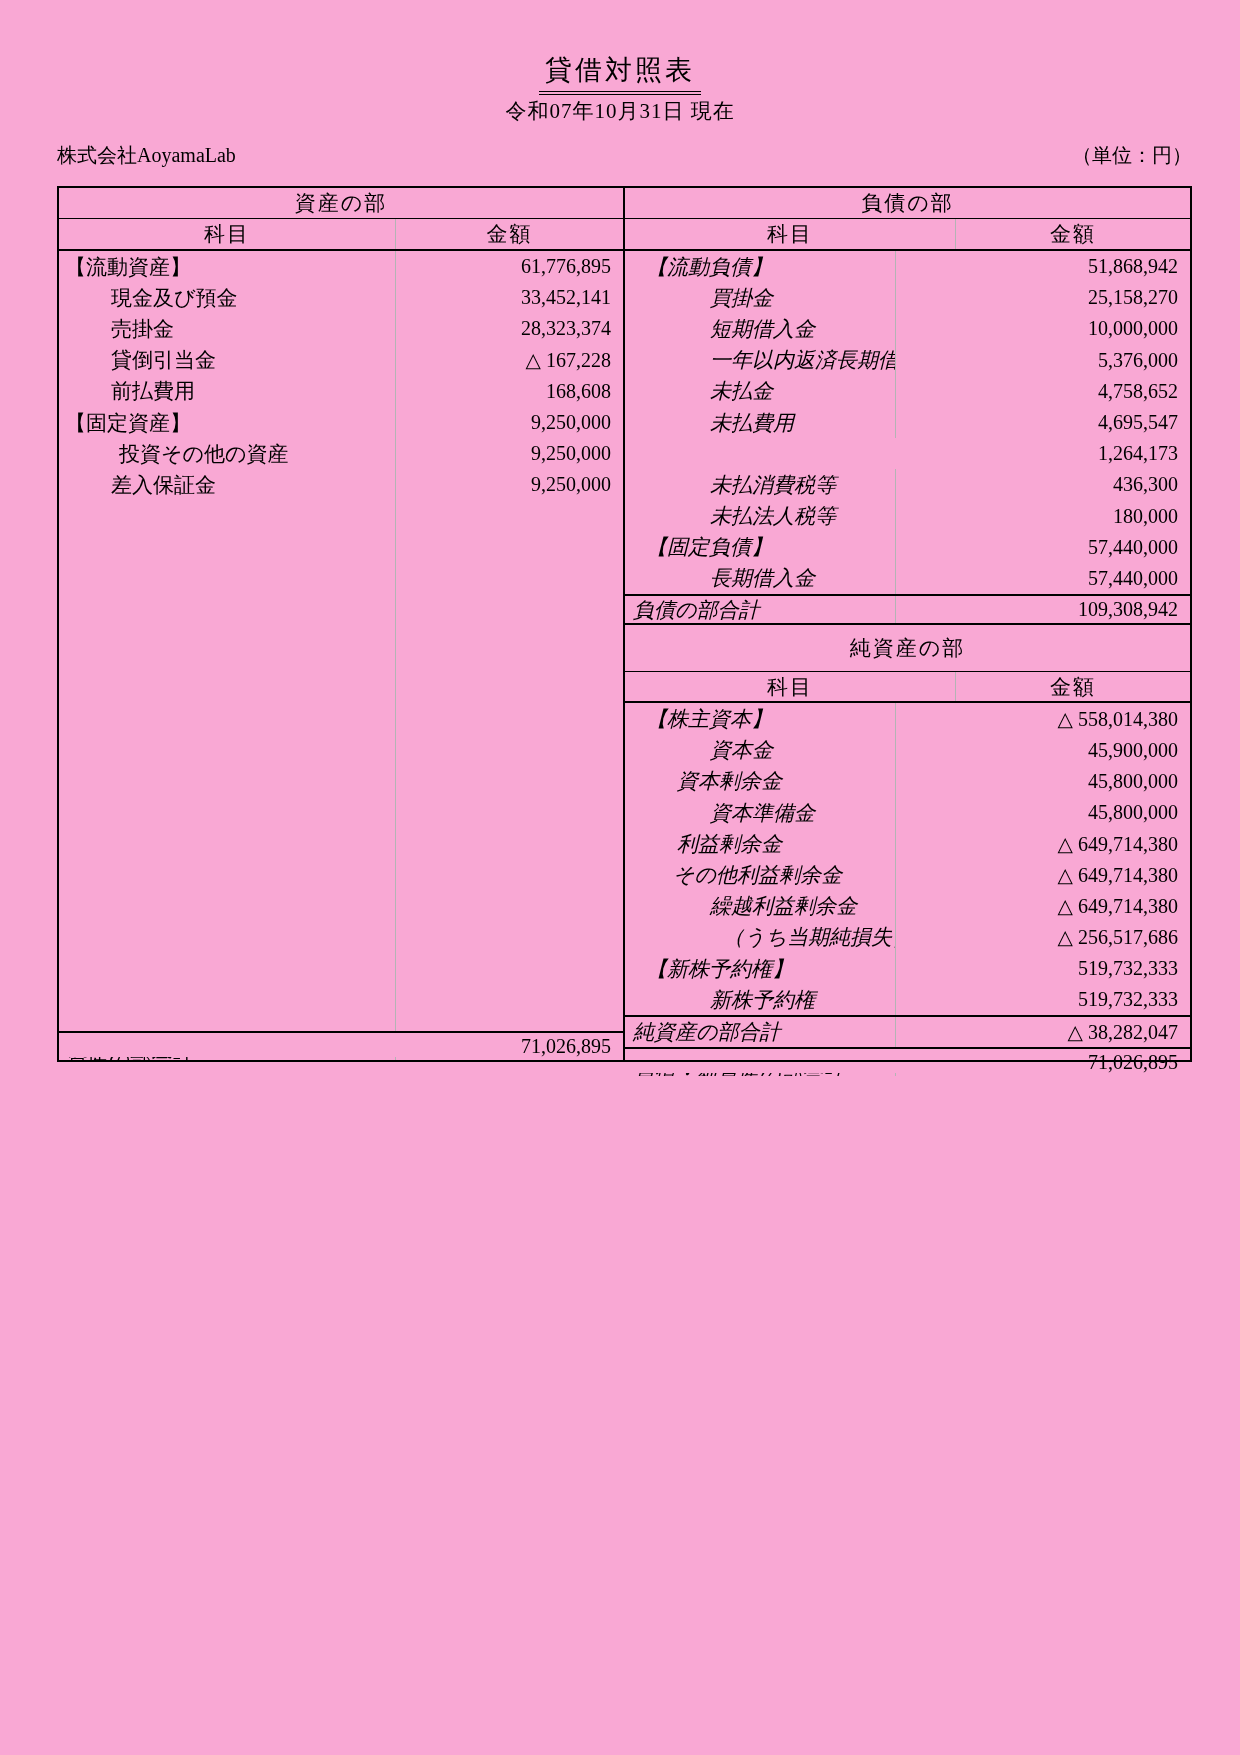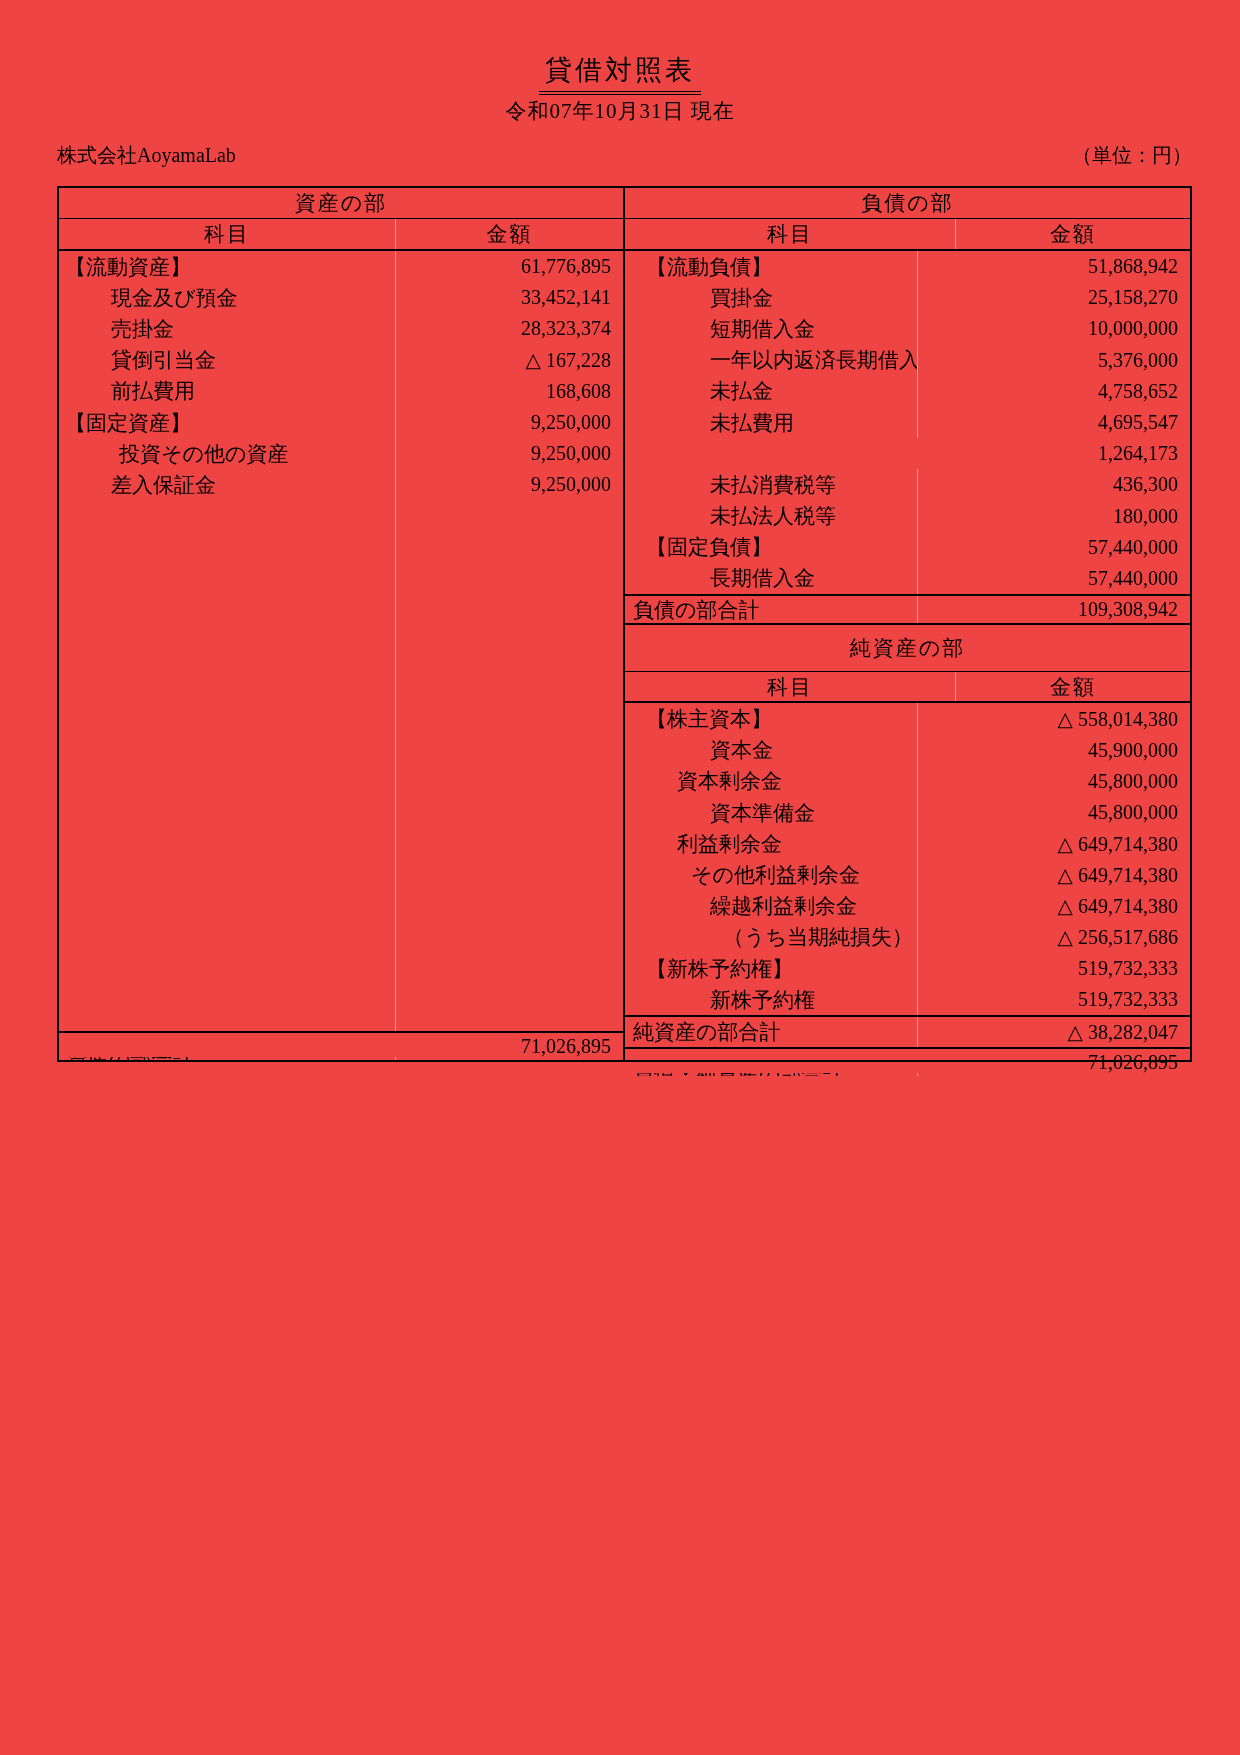--- a/index.html
+++ b/index.html
@@ -1,19 +1,19 @@
 <!DOCTYPE html>
 <html><head>
 <meta charset="utf-8">
 <style>
   html,body{margin:0;padding:0;background:#888;}
   .sheet{
     position:relative;
     width:1240px;height:1755px;
-    background:#ef4444;
+    background:#f9a8d4;
     font-family:"Liberation Serif","DejaVu Serif",serif;
     color:#000;
     overflow:hidden;
   }
   
   .title-wrap{position:absolute;top:52px;left:0;width:100%;text-align:center;}
   .title{
     display:inline-block;
     font-size:27px;
     letter-spacing:3px;
@@ -49,34 +49,34 @@
   .half-R .hc-label{width:331px;border-right:1px solid #b4b4b4;}
   .hc-amount{flex:1;}
 
   .row{flex:none;height:31.2px;display:flex;box-sizing:border-box;}
   .c-label{
     display:flex;align-items:center;
     border-right:1px solid #b4b4b4;
     box-sizing:border-box;white-space:nowrap;overflow:hidden;
   }
   .half-L .c-label{width:337px;}
-  .half-R .c-label{width:293px;}
+  .half-R .c-label{width:271px;font-style:italic;}
   .c-amount{
     flex:1;display:flex;align-items:center;justify-content:flex-end;
     padding-right:12px;box-sizing:border-box;
     font-size:20px;white-space:nowrap;
   }
   
   .half-L .i0{padding-left:6px;}
   .half-L .i1{padding-left:60px;}
   .half-L .i2{padding-left:52px;}
   
   .half-R .i0{padding-left:21px;}
   .half-R .i1{padding-left:52px;}
-  .half-R .i2{padding-left:66px;}
+  .half-R .i2{padding-left:48px;}
   .half-R .i3{padding-left:85px;}
   .half-R .i4{padding-left:98px;}
 
   .row-total{border-top:2px solid #000;border-bottom:2px solid #000;}
   .row-total .c-label{padding-left:8px;}
   .row-total-top{border-top:2px solid #000;}
   .row-total-top .c-label{padding-left:8px;}
 
   .mid-part-header{flex:none;height:47px;border-bottom:1px solid #000;
     display:flex;align-items:center;justify-content:center;letter-spacing:2px;box-sizing:border-box;}

